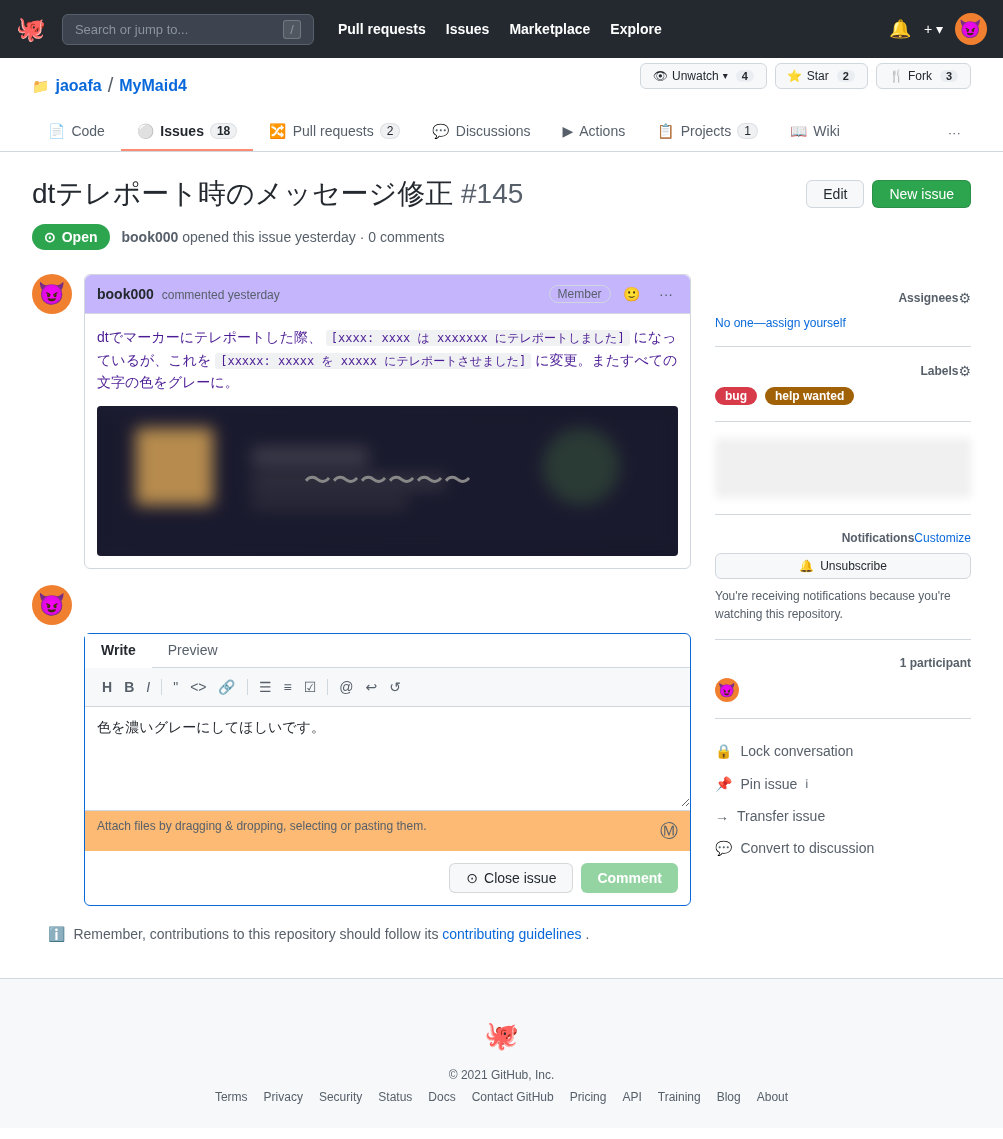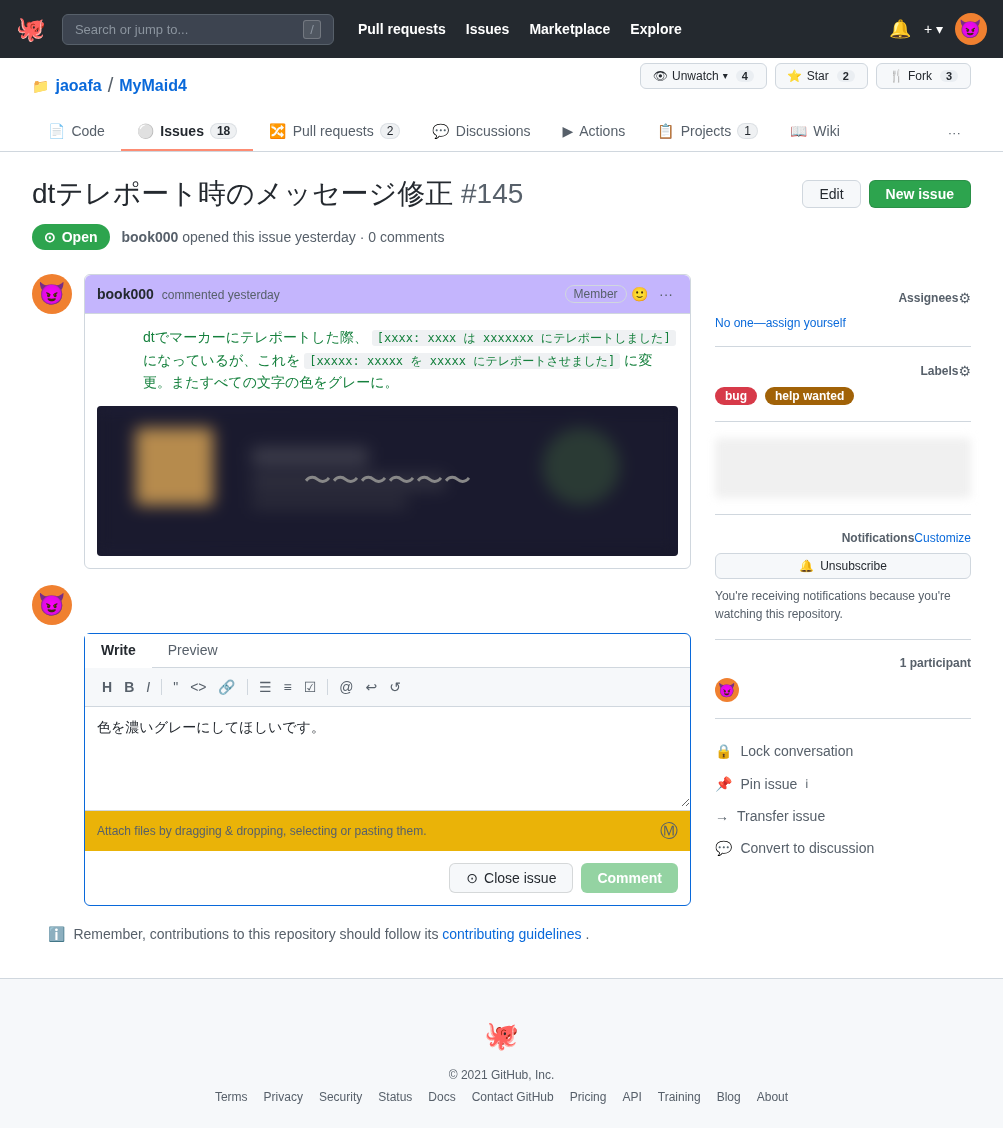--- a/index.html
+++ b/index.html
@@ -1,21 +1,21 @@
 <!DOCTYPE html>
 <html><head>
   <meta charset="utf-8">
   <style>
     * { box-sizing: border-box; margin: 0; padding: 0; }
     body { font-family: -apple-system, BlinkMacSystemFont, "Segoe UI", Helvetica, Arial, sans-serif; font-size: 14px; color: #24292f; background: #fff; }
 
     
     .header { background: #24292f; display: flex; align-items: center; padding: 0 16px; height: 58px; gap: 16px; }
     .header-logo { color: white; font-size: 24px; cursor: pointer; }
-    .search-box { background: #3d4450; border: 1px solid #57606a; border-radius: 6px; display: flex; align-items: center; padding: 5px 12px; color: #8b949e; font-size: 14px; width: 272px; justify-content: space-between; cursor: text; }
+    .search-box { background: #3d4450; border: 1px solid #57606a; border-radius: 6px; display: flex; align-items: center; padding: 5px 12px; color: #8b949e; font-size: 14px; width: 252px; justify-content: space-between; cursor: text; }
     .search-box span { color: #8b949e; font-size: 13px; }
     .kbd { background: rgba(255,255,255,0.1); border: 1px solid rgba(255,255,255,0.2); border-radius: 3px; padding: 1px 6px; font-size: 11px; color: #8b949e; }
     .header-nav { display: flex; gap: 20px; margin-left: 8px; }
     .header-nav a { color: white; text-decoration: none; font-size: 14px; font-weight: 600; }
     .header-actions { margin-left: auto; display: flex; align-items: center; gap: 12px; }
     .header-icon { color: white; font-size: 18px; cursor: pointer; background: none; border: none; }
     .plus-btn { color: white; background: none; border: none; font-size: 14px; cursor: pointer; display: flex; align-items: center; gap: 2px; }
     .avatar-btn { width: 32px; height: 32px; border-radius: 50%; background: #f08030; display: flex; align-items: center; justify-content: center; font-size: 18px; cursor: pointer; border: none; }
 
     
@@ -33,58 +33,58 @@
     .tab-badge { background: rgba(175,184,193,0.2); border: 1px solid rgba(175,184,193,0.3); border-radius: 20px; padding: 0 6px; font-size: 12px; color: #24292f; }
     .more-btn { margin-left: auto; background: none; border: none; cursor: pointer; color: #57606a; padding: 10px; }
 
     
     .main { padding: 24px 32px; max-width: 1003px; }
     .issue-title-row { display: flex; align-items: flex-start; justify-content: space-between; margin-bottom: 12px; }
     .issue-title { font-size: 28px; font-weight: 400; line-height: 1.3; color: #24292f; }
     .issue-number { color: #57606a; font-weight: 300; }
     .issue-title-actions { display: flex; gap: 8px; flex-shrink: 0; margin-left: 16px; margin-top: 4px; }
     .btn-edit { padding: 5px 16px; border: 1px solid #d0d7de; border-radius: 6px; background: #f6f8fa; font-size: 14px; cursor: pointer; color: #24292f; }
-    .btn-new-issue { padding: 0 16px; border: 1px solid rgba(27,31,36,0.15); border-radius: 6px; background: #2da44e; color: white; font-size: 14px; cursor: pointer; font-weight: 700; }
+    .btn-new-issue { padding: 0 16px; border: 1px solid rgba(27,31,36,0.15); border-radius: 6px; background: #2da44e; color: white; font-size: 14px; cursor: pointer; font-weight: 400; }
     .issue-meta { display: flex; align-items: center; gap: 12px; margin-bottom: 24px; }
     .status-badge { display: flex; align-items: center; gap: 6px; background: #2da44e; color: white; border-radius: 20px; padding: 5px 12px; font-size: 14px; font-weight: 600; }
     .issue-meta-text { color: #57606a; font-size: 14px; }
     .issue-meta-text a { color: #57606a; text-decoration: none; font-weight: 600; }
 
     
     .content-layout { display: flex; gap: 24px; }
     .main-content { flex: 1; min-width: 0; }
     .sidebar { width: 256px; flex-shrink: 0; }
 
     
     .comment-container { display: flex; gap: 12px; margin-bottom: 16px; }
     .comment-avatar { width: 40px; height: 40px; border-radius: 50%; background: #f08030; display: flex; align-items: center; justify-content: center; font-size: 22px; flex-shrink: 0; }
     .comment-box { flex: 1; border: 1px solid #d0d7de; border-radius: 6px; background: white; }
     .comment-header { display: flex; align-items: center; justify-content: space-between; padding: 8px 12px; background: #c4b5fd; border-bottom: 1px solid #d0d7de; border-radius: 6px 6px 0 0; }
     .comment-author { font-weight: 600; font-size: 14px; color: #24292f; }
     .comment-date { color: #57606a; font-size: 12px; margin-left: 4px; }
-    .comment-meta { display: flex; align-items: center; }
+    .comment-meta { display: flex; align-items: center; gap: 8px; }
     .member-badge { border: 1px solid #d0d7de; border-radius: 20px; padding: 1px 8px; font-size: 12px; color: #57606a; }
     .comment-body { padding: 12px; }
-    .comment-text { font-size: 14px; line-height: 1.6; color: #15803d; margin-left: 46px; }
+    .comment-text { font-size: 14px; line-height: 1.6; color: #4c1d95; }
     .code-inline { background: rgba(175,184,193,0.2); border-radius: 3px; padding: 1px 5px; font-family: monospace; font-size: 12px; }
     .comment-image { width: 100%; margin-top: 12px; height: 150px; background: #1a1a2e; border-radius: 4px; display: flex; align-items: center; justify-content: center; color: #888; font-size: 32px; overflow: hidden; position: relative; }
     .blurred-overlay { width: 100%; height: 100%; background: linear-gradient(135deg, #2a2a4a 0%, #1a1a2e 50%, #0d0d1a 100%); display: flex; align-items: center; justify-content: center; filter: blur(8px); position: absolute; top: 0; left: 0; }
     .wave-text { position: relative; color: #888; font-size: 28px; z-index: 1; }
 
     
     .reply-container { display: flex; gap: 12px; }
     .reply-box { flex: 1; border: 1px solid #0969da; border-radius: 6px; background: white; margin-top: 48px; }
     .reply-tabs { display: flex; border-bottom: 1px solid #d0d7de; }
     .reply-tab { padding: 8px 16px; font-size: 14px; cursor: pointer; border: none; background: none; color: #57606a; }
     .reply-tab.active { background: white; color: #24292f; font-weight: 600; border-bottom: 2px solid white; margin-bottom: -1px; }
     .toolbar { display: flex; align-items: center; gap: 2px; padding: 8px 12px; border-bottom: 1px solid #d0d7de; background: #f6f8fa; flex-wrap: wrap; }
     .toolbar-btn { background: none; border: none; cursor: pointer; color: #57606a; padding: 4px 5px; border-radius: 3px; font-size: 14px; line-height: 1; }
     .toolbar-sep { width: 1px; height: 16px; background: #d0d7de; margin: 0 4px; }
     .reply-textarea { width: 100%; min-height: 100px; padding: 12px; border: none; outline: none; font-size: 14px; font-family: inherit; resize: vertical; color: #24292f; }
-    .reply-footer { padding: 8px 12px; background: #eab308; border-top: 1px solid #d0d7de; display: flex; align-items: center; justify-content: space-between; }
+    .reply-footer { padding: 8px 12px; background: #fdba74; border-top: 1px solid #d0d7de; display: flex; align-items: flex-start; justify-content: space-between; }
     .file-attach { font-size: 12px; color: #57606a; }
     .markdown-icon { font-size: 18px; color: #57606a; }
     .reply-actions { display: flex; gap: 8px; justify-content: flex-end; padding: 12px; }
     .btn-close-issue { display: flex; align-items: center; gap: 6px; padding: 6px 16px; border: 1px solid rgba(27,31,36,0.15); border-radius: 6px; background: #f6f8fa; color: #24292f; font-size: 14px; cursor: pointer; }
     .btn-comment { padding: 6px 16px; border: none; border-radius: 6px; background: #94d3a2; color: white; font-size: 14px; cursor: not-allowed; font-weight: 600; }
 
     
     .notice { display: flex; align-items: flex-start; gap: 8px; padding: 12px 16px; font-size: 14px; color: #57606a; margin-top: 8px; }
     .notice a { color: #0969da; text-decoration: none; }
 

